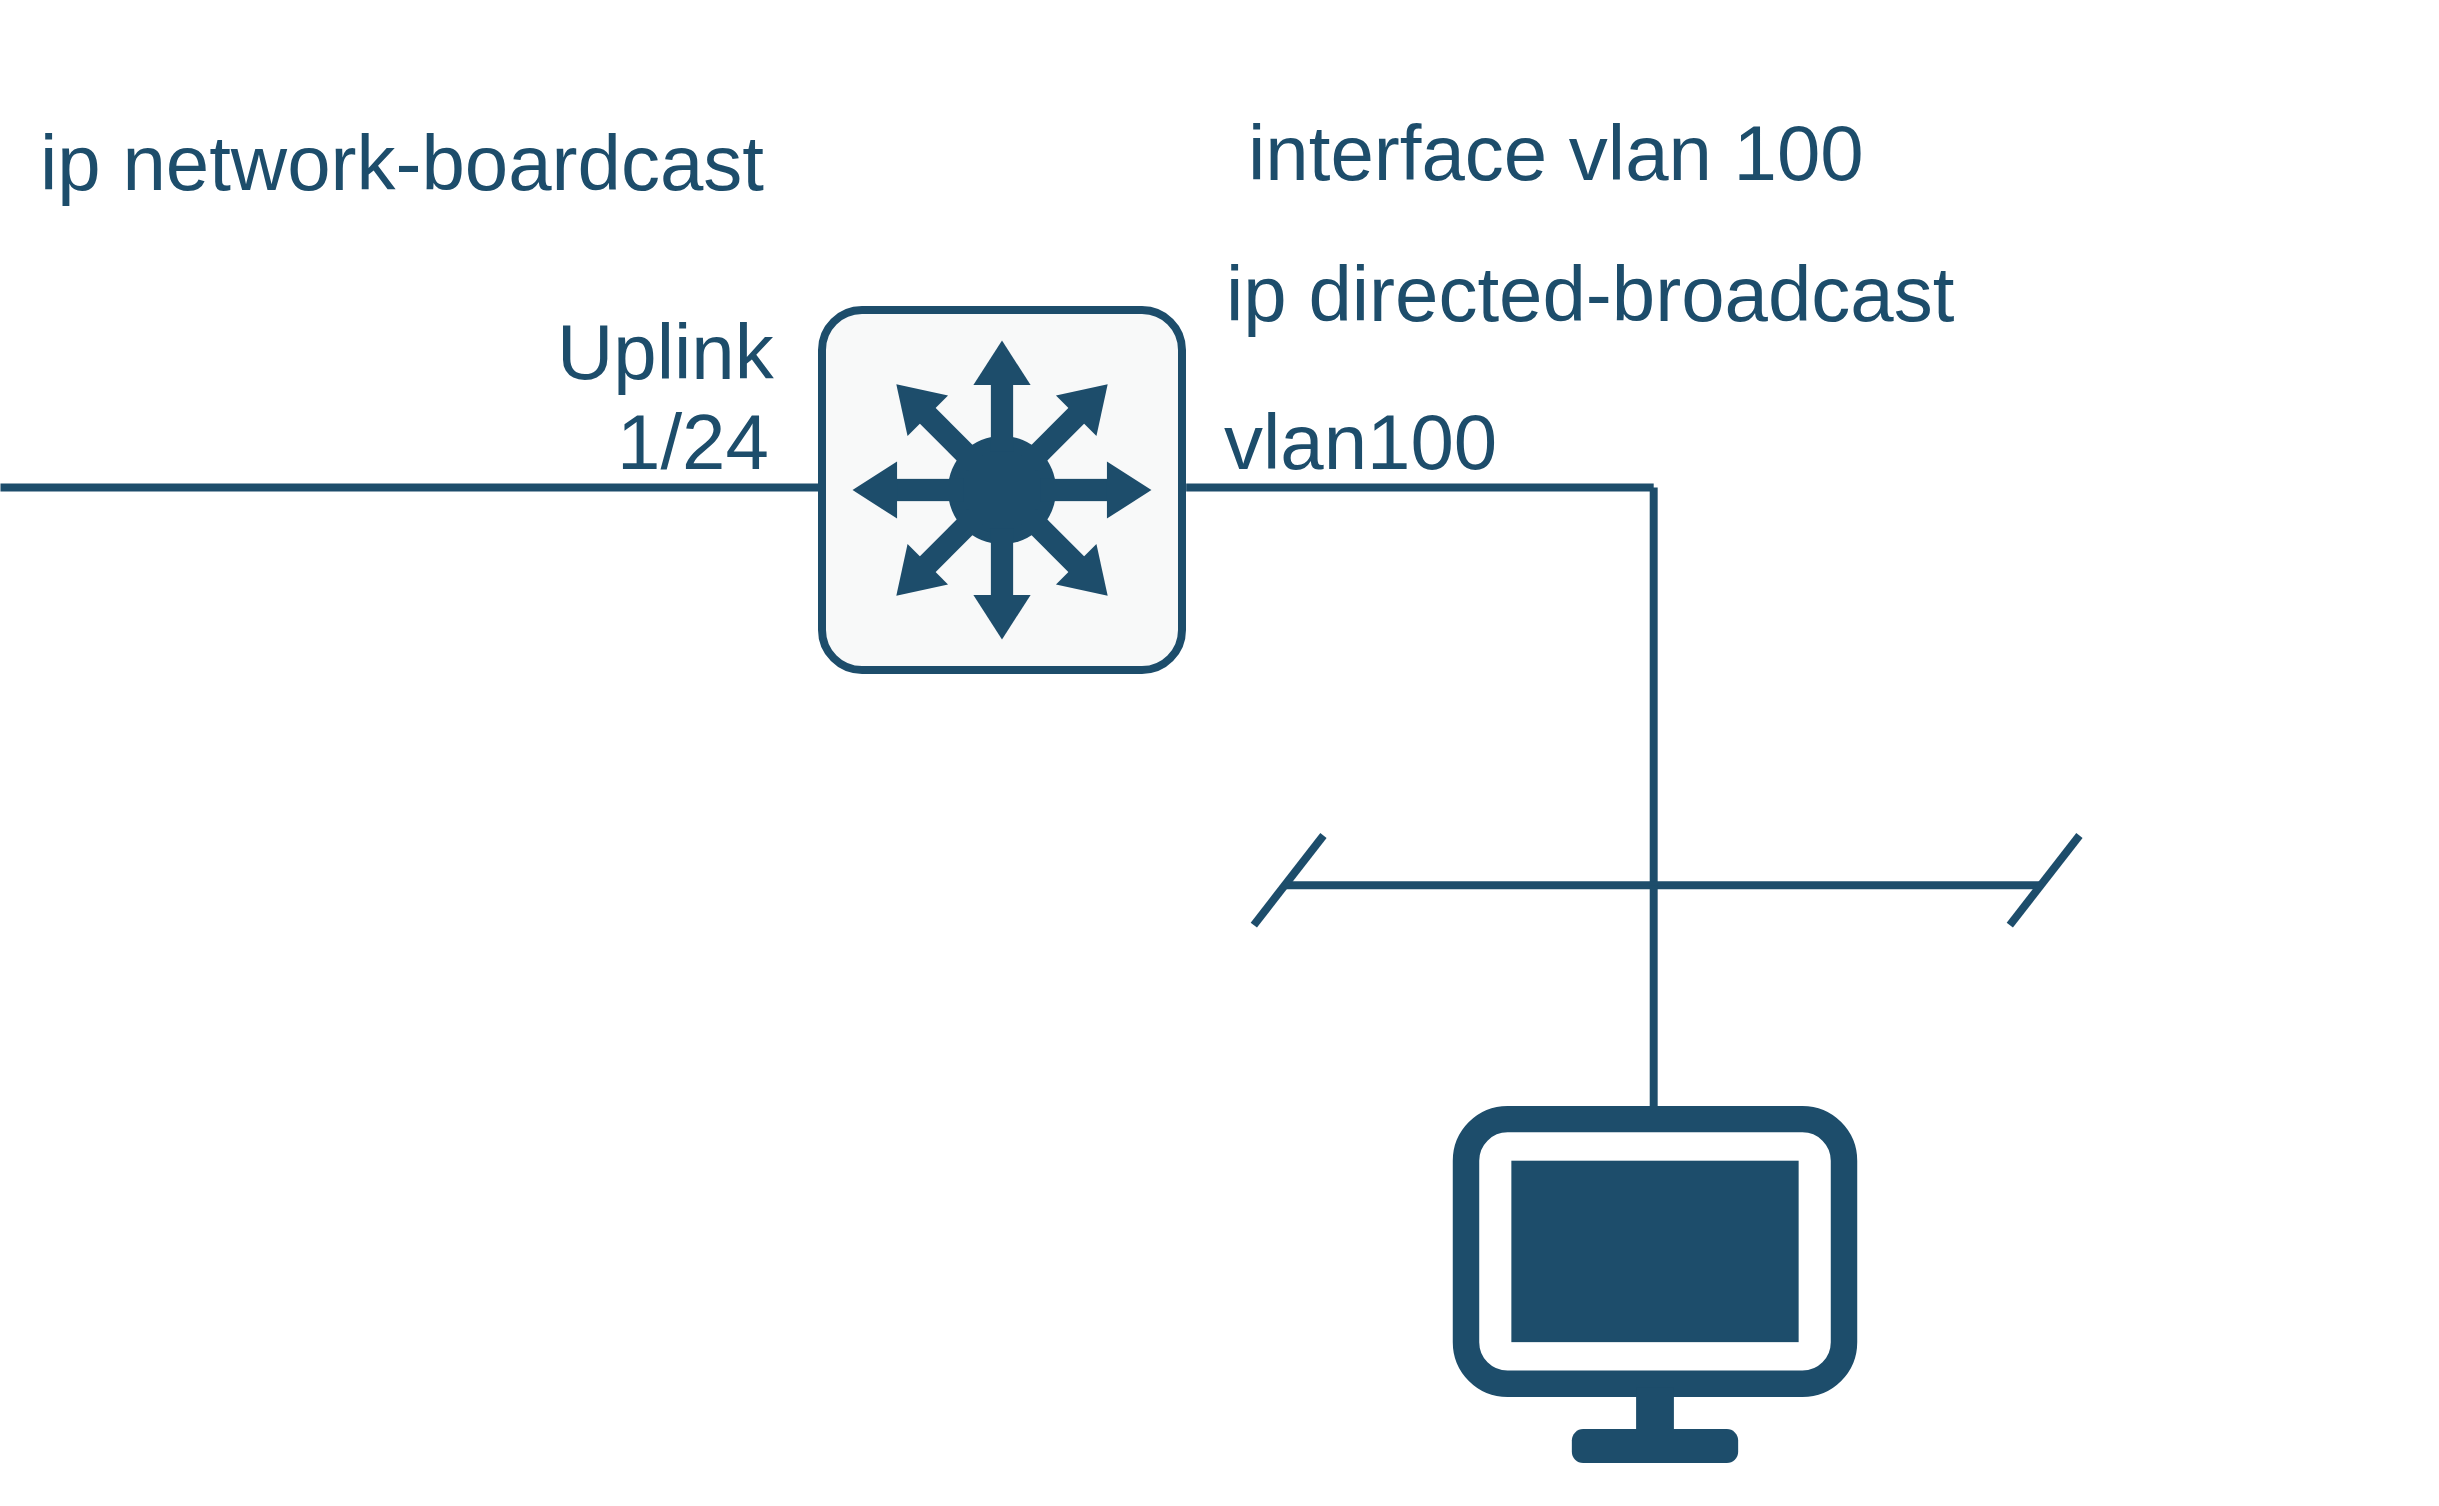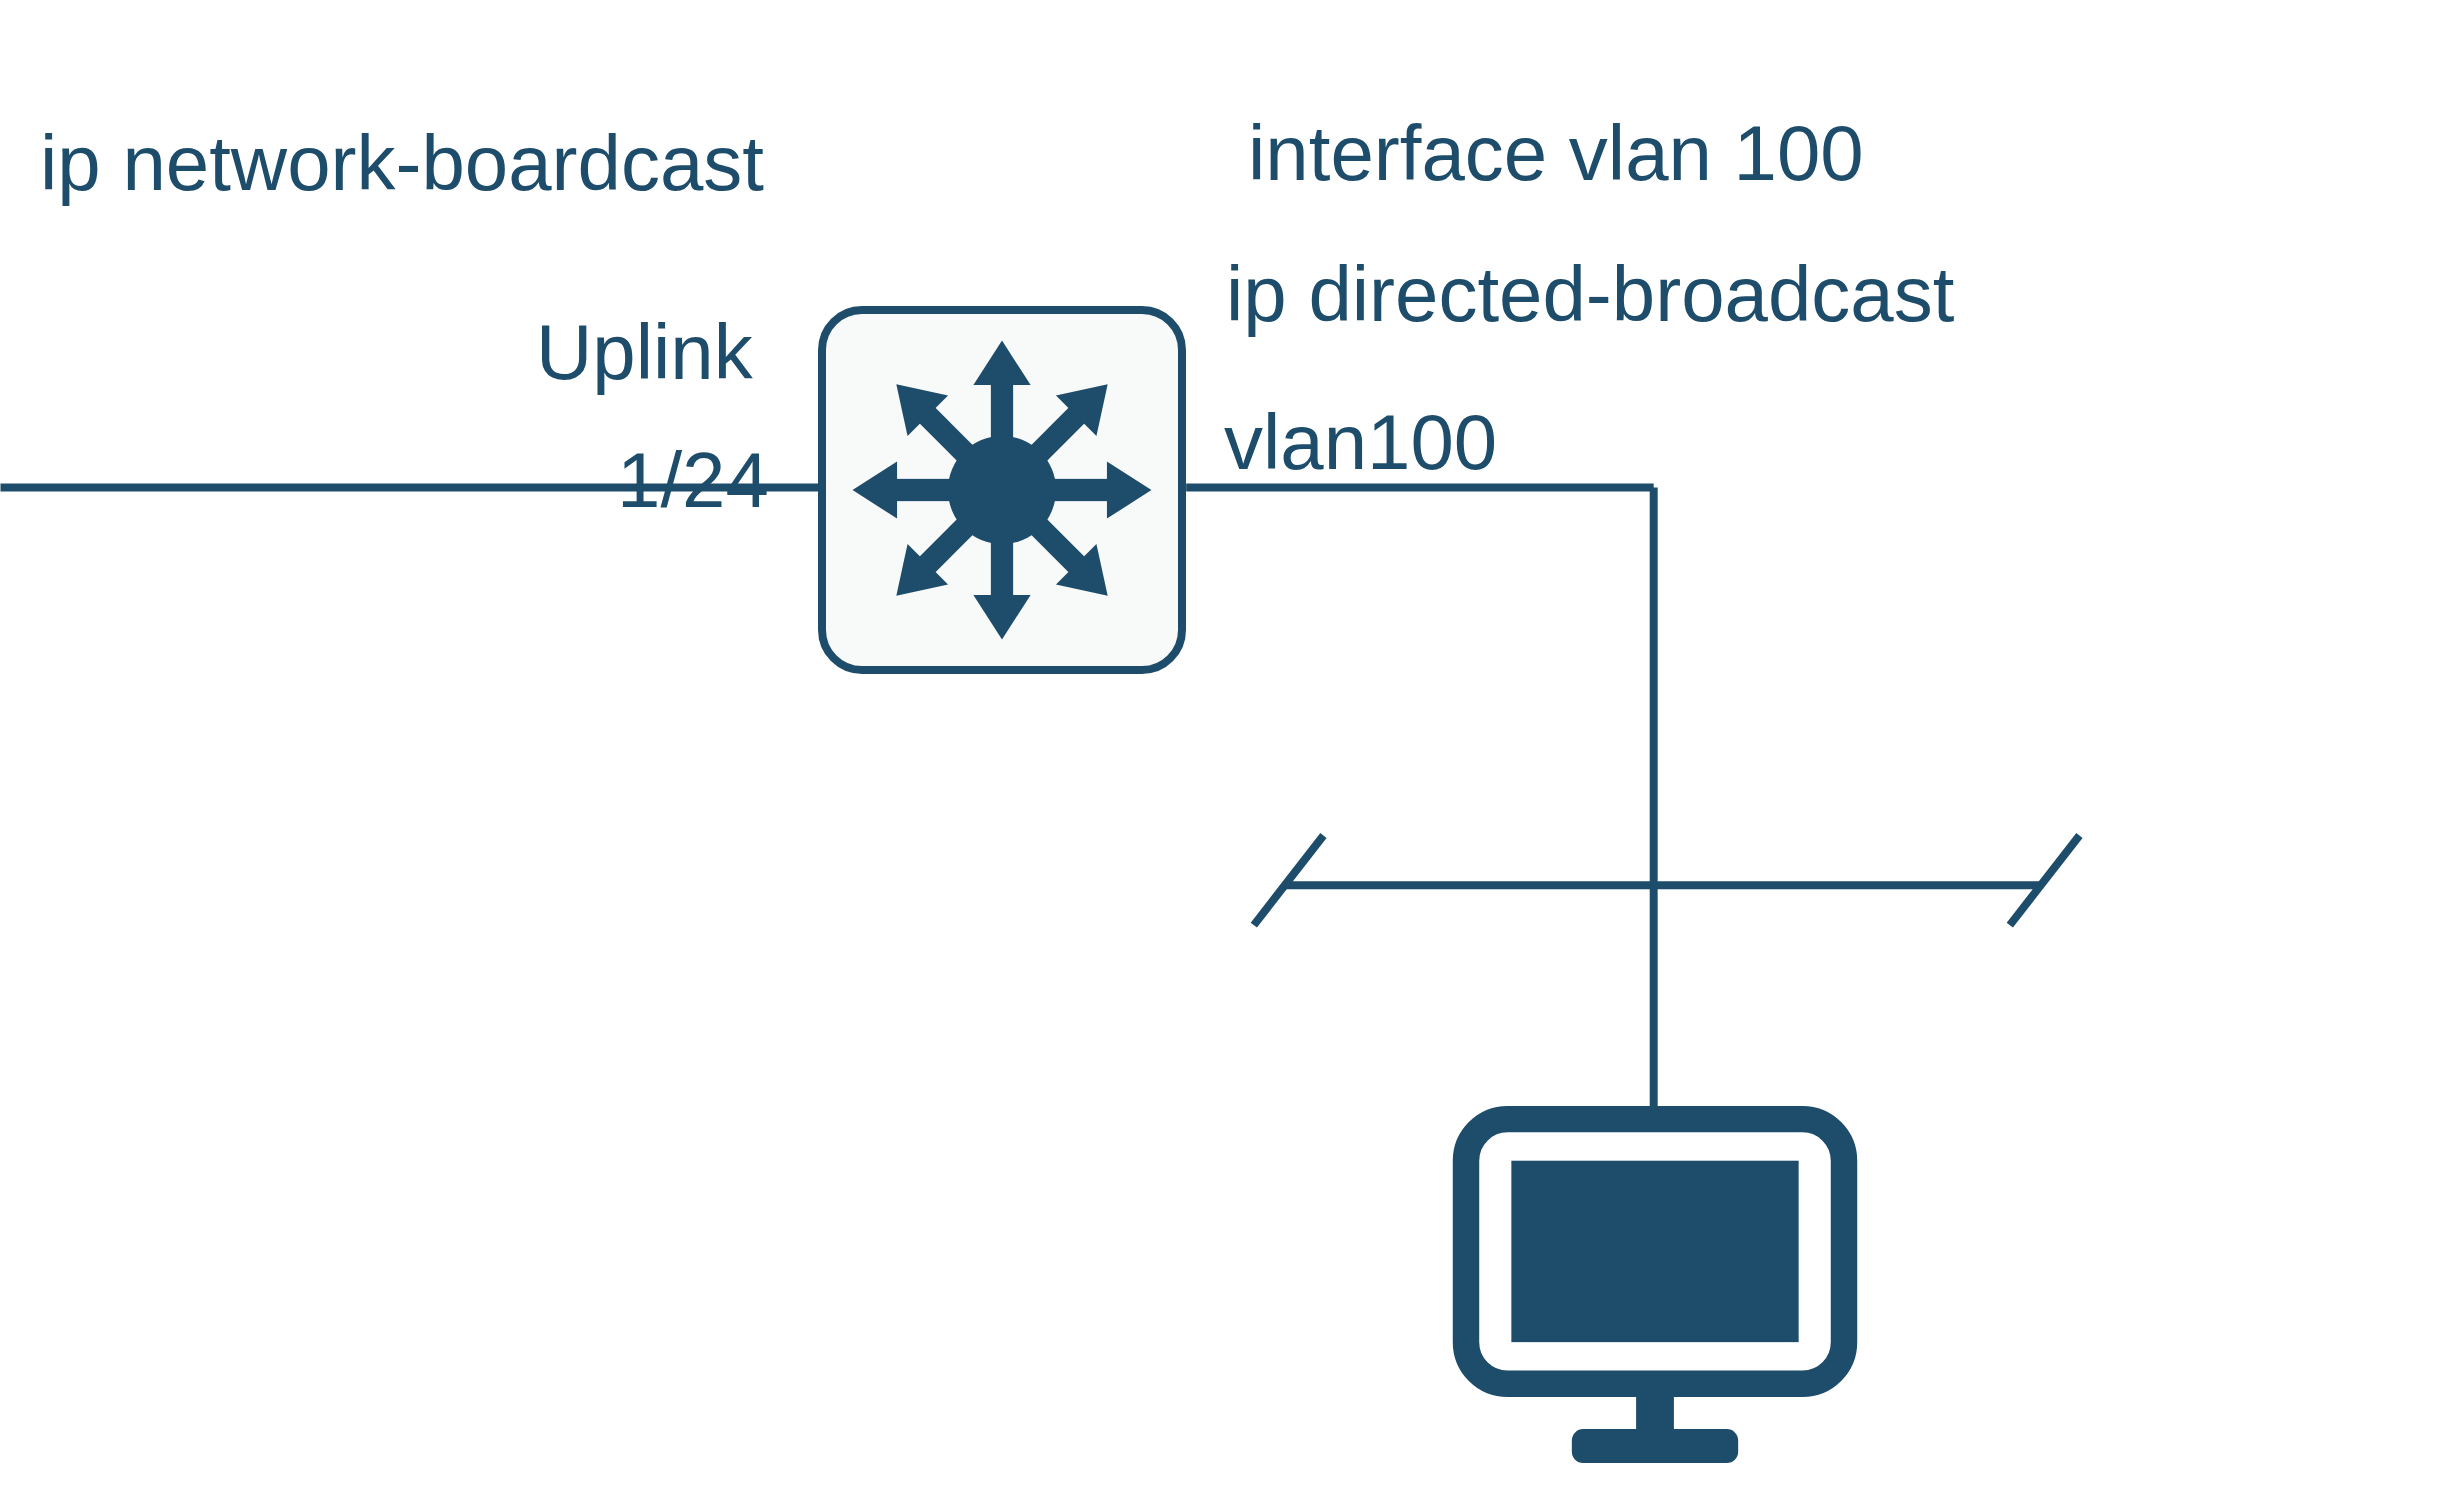--- a/index.html
+++ b/index.html
@@ -77,22 +77,22 @@
 
       <line x1="1662" y1="890" x2="1662" y2="1118"></line>
     </g>
   </svg>
 
   <div class="label" style="left:40px; top:119px;">ip network-boardcast</div>
 
   <div class="label" style="left:1226px; top:109px;margin-left:22px;">interface vlan 100</div>
   <div class="label" style="left:1226px; top:209px;margin-top:41px;">ip directed-broadcast</div>
 
-  <div class="label" style="left:536px; top:308px;">Uplink</div>
-  <div class="label" style="left:617px; top:398px;margin-top:38px;">1/24</div>
+  <div class="label" style="left:557px; top:308px;">Uplink</div>
+  <div class="label" style="left:617px; top:398px;">1/24</div>
 
   <div class="label" style="left:1224px; top:398px;">vlan100</div>
 
   <div class="switch-box">
     <svg class="switch-glyph" viewBox="0 0 200 200">
       <g fill="#1d4d6b">
         <circle cx="100" cy="100" r="34"></circle>
 
         <g>
 

